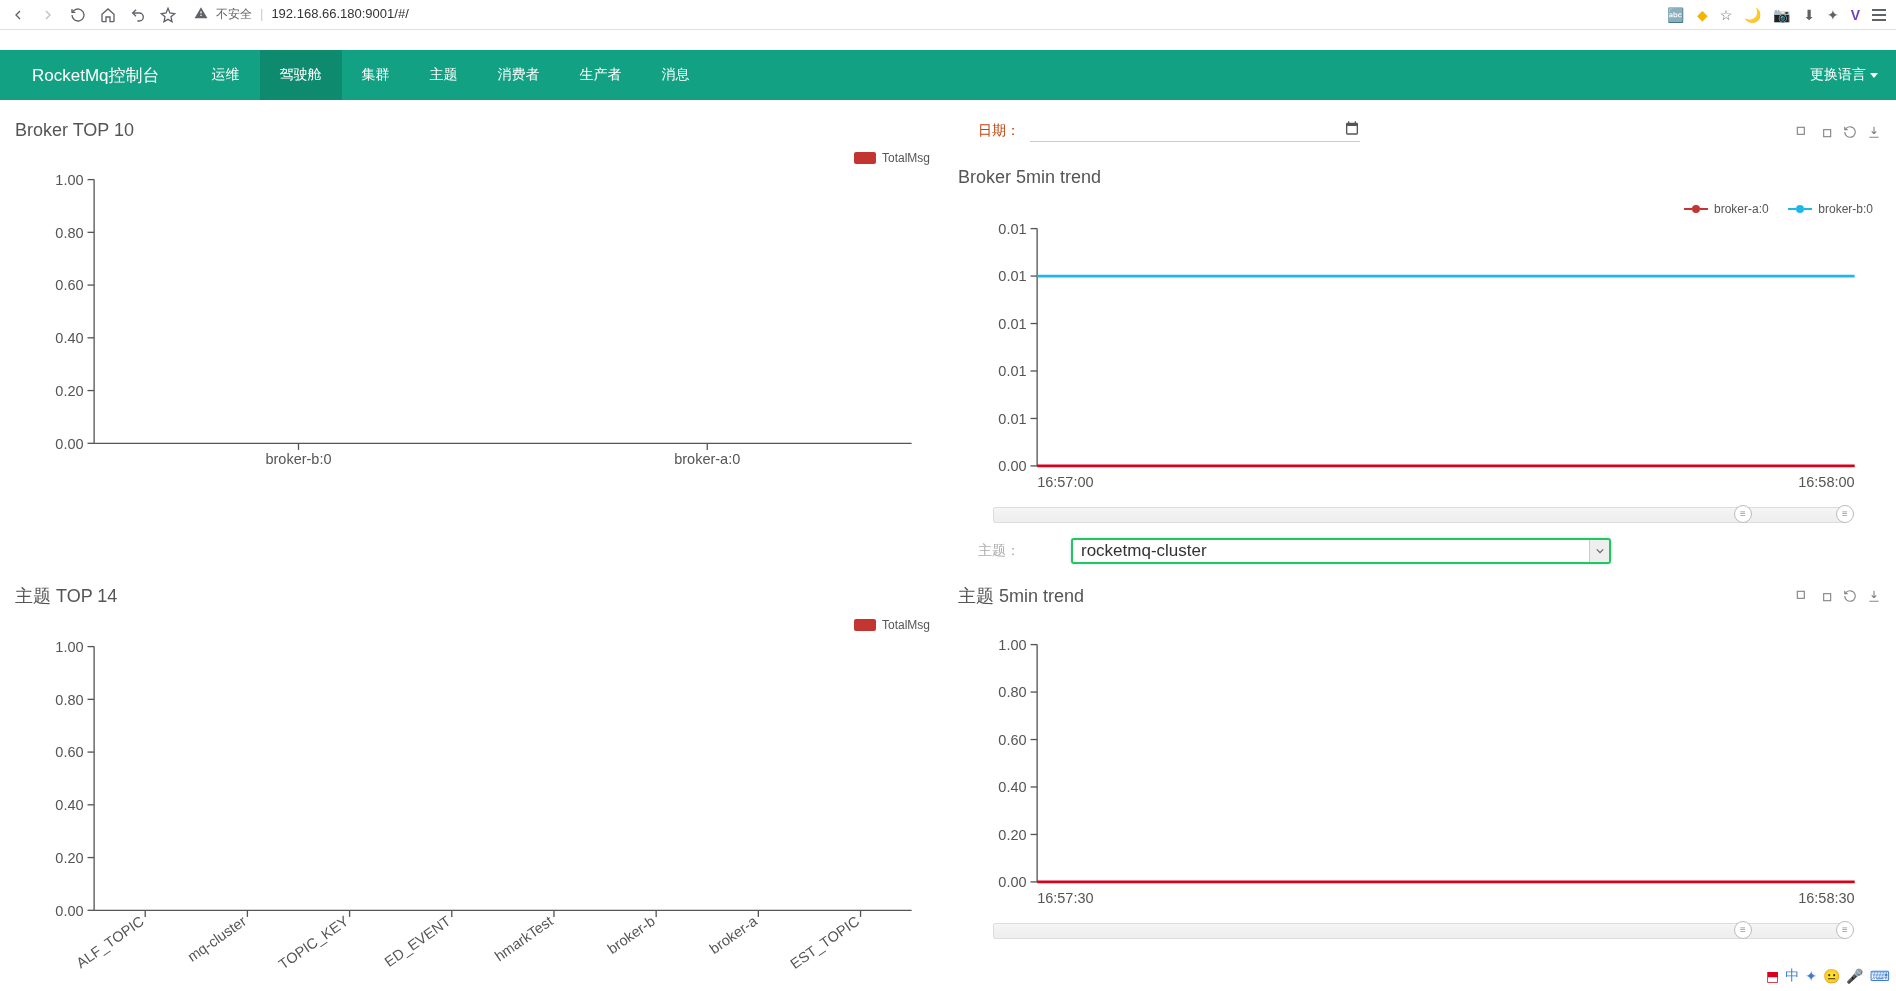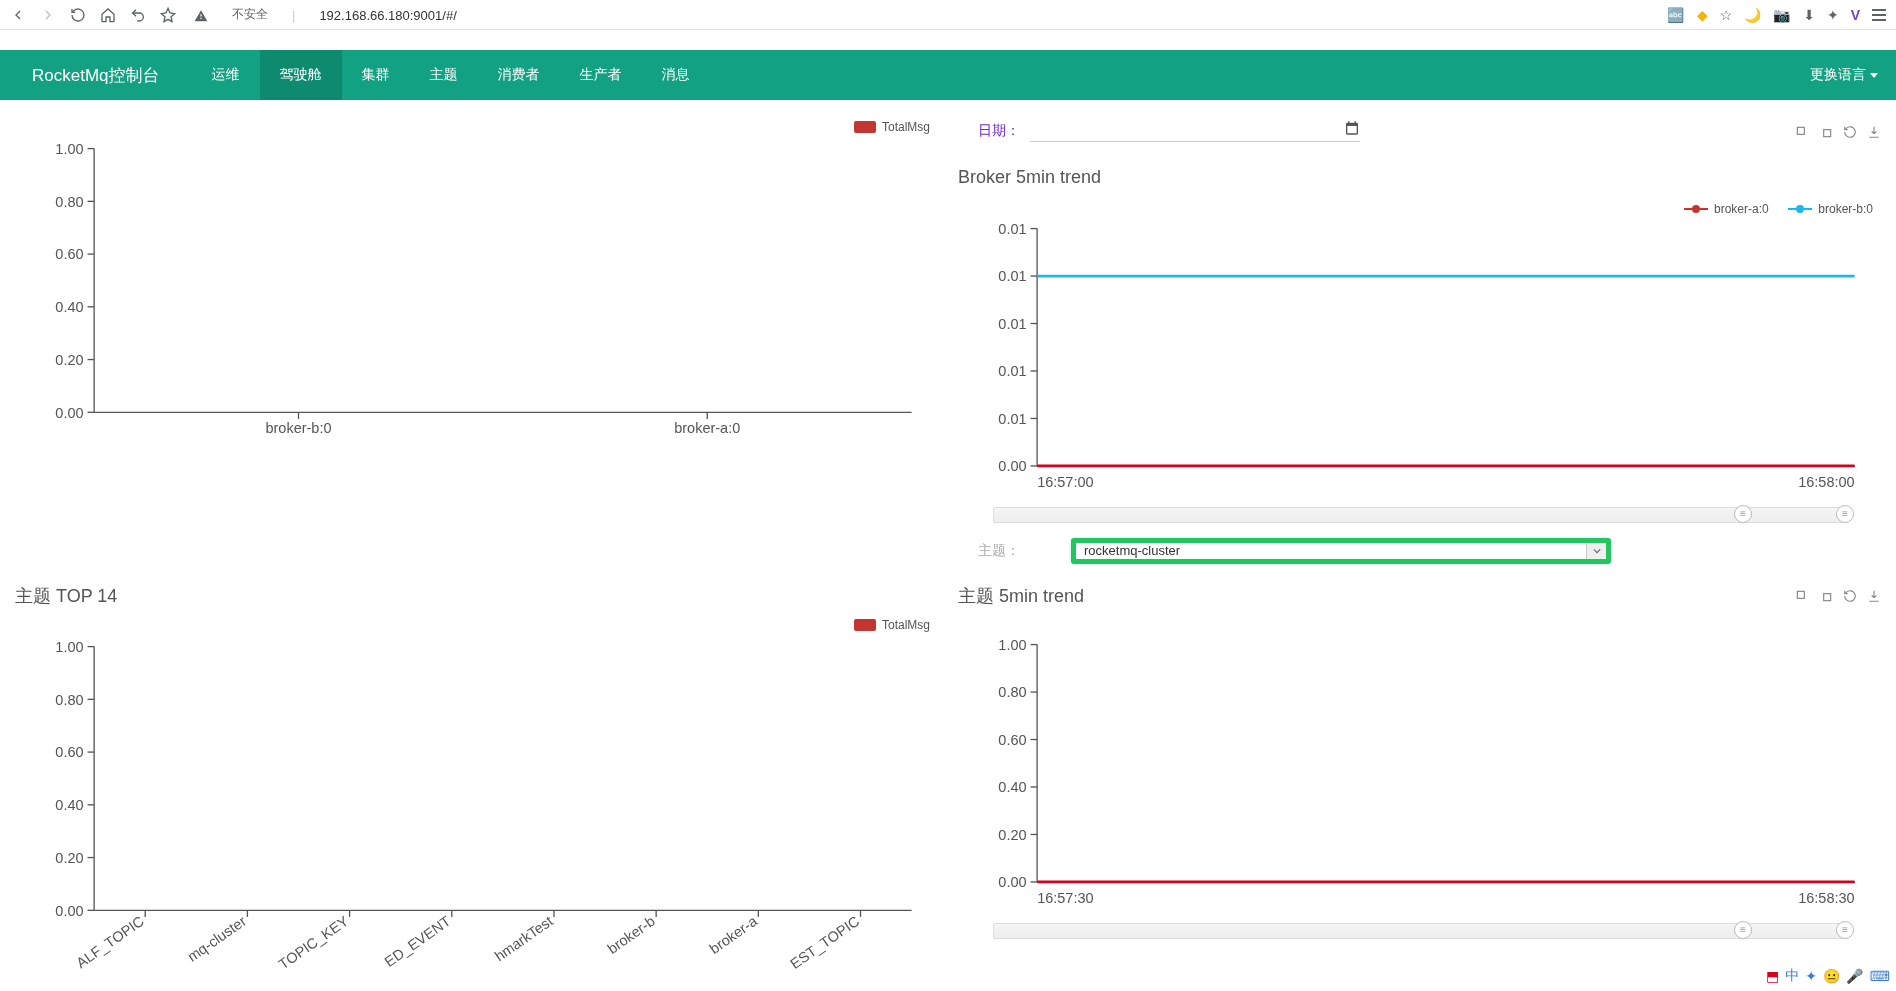--- a/index.html
+++ b/index.html
@@ -1,20 +1,20 @@
 <!DOCTYPE html>
 <html><head>
 <meta charset="utf-8">
 <style>
 *{box-sizing:border-box;margin:0;padding:0}
 body{font-family:Arial,"Microsoft YaHei",sans-serif;font-size:13px;color:#333;background:#fff}
 .browser-bar{display:flex;align-items:center;height:30px;padding:0 10px;gap:14px;border-bottom:1px solid #e0e0e0;background:#fff}
 .b-icon{width:16px;height:16px;display:flex;align-items:center;justify-content:center;color:#5f6368;cursor:pointer}
 .b-icon svg{width:16px;height:16px}
-.addr-area{display:flex;align-items:flex-end;gap:24px;flex:0 0 auto;margin-left:4px}
+.addr-area{display:flex;align-items:flex-start;gap:8px;flex:0 0 auto;margin-left:4px}
 .warn-icon{width:14px;height:14px}
 .addr-warn{color:#5f6368;font-size:12px}
 .addr-sep{color:#ccc}
 .addr-url{color:#333;font-size:13px}
 .spacer{flex:1}
 .ext-icons{display:flex;align-items:center;gap:12px;color:#5f6368}
 .ext-icons>span{cursor:pointer;font-size:14px}
 .v-icon{color:#6f42c1;font-weight:bold;font-size:16px}
 .ham{display:flex;flex-direction:column;gap:3px;cursor:pointer}
 .ham>div{width:14px;height:2px;background:#5f6368}
@@ -23,39 +23,39 @@
 .nav-title{padding:0 32px;font-size:17px}
 .nav-items{display:flex;height:100%}
 .nav-item{display:flex;align-items:center;padding:16px 20px;color:#fff;font-size:14px;cursor:pointer}
 .nav-item.active{background:#0e8a6e}
 .nav-spacer{flex:1}
 .nav-lang{padding:0 18px;font-size:14px;cursor:pointer;display:flex;align-items:center;gap:4px}
 .caret{width:0;height:0;border-left:4px solid transparent;border-right:4px solid transparent;border-top:5px solid #fff}
 .dash{display:grid;grid-template-columns:1fr 1fr;gap:20px;padding:20px 15px}
 .panel{position:relative}
 .date-row{display:flex;align-items:center;gap:10px;margin-bottom:25px;padding-left:20px}
-.date-label{color:#6d28d9;font-size:14px}
+.date-label{color:#c2410c;font-size:14px}
 .date-input-wrap{position:relative;width:330px;border-bottom:1px solid #ccc;height:22px}
 .date-icon{position:absolute;right:0;top:0;width:16px;height:16px;color:#555;cursor:pointer}
 .chart-title{font-size:18px;color:#555;margin-bottom:10px}
 .chart-toolbar{position:absolute;right:0;top:5px;display:flex;gap:10px;color:#888}
 .chart-toolbar svg{width:14px;height:14px;cursor:pointer}
 .chart-svg{width:100%;display:block}
 .legend-center{text-align:right;margin-bottom:6px}
 .legend-item{display:inline-flex;align-items:center;gap:6px;margin:0 8px;font-size:12px;color:#555}
 .leg-rect{width:22px;height:12px;border-radius:2px}
 .leg-circle{display:inline-flex;align-items:center}
 .leg-circle::before{content:"";width:8px;height:2px;background:currentColor;display:inline-block}
 .leg-circle>span{width:8px;height:8px;border-radius:50%;background:currentColor;display:inline-block}
 .leg-circle::after{content:"";width:8px;height:2px;background:currentColor;display:inline-block}
 .slider-track{position:relative;height:16px;background:linear-gradient(#f5f5f5,#eee);border:1px solid #ddd;border-radius:2px;margin:8px 35px 0 35px}
 .slider-handle{position:absolute;top:-3px;width:18px;height:18px;border:1px solid #bbb;border-radius:50%;background:#fff;display:flex;align-items:center;justify-content:center;cursor:grab;font-size:10px;color:#999}
 .topic-row{display:flex;align-items:center;gap:3px;margin-top:15px;padding-left:20px}
 .topic-label{color:#aaa;font-size:14px;width:90px}
-.topic-select{flex:1;max-width:540px;height:26px;border:5px solid #22c55e;border-radius:3px;background:#fff;display:flex;align-items:center;padding:0 8px;font-size:13px;color:#333;position:relative;cursor:pointer;box-shadow:0 0 3px rgba(108,181,232,.5)}
+.topic-select{flex:1;max-width:540px;height:26px;border:2px solid #22c55e;border-radius:3px;background:#fff;display:flex;align-items:center;padding:0 8px;font-size:17px;color:#333;position:relative;cursor:pointer;box-shadow:0 0 3px rgba(108,181,232,.5)}
 .topic-select-arrow{position:absolute;right:0;top:0;bottom:0;width:20px;background:#eee;border-left:1px solid #ccc;border-radius:0 3px 3px 0;display:flex;align-items:center;justify-content:center}
 .axis-text{font-size:11px;fill:#555}
 .axis-line{stroke:#555;stroke-width:1}
 .bottom-tray{position:fixed;bottom:6px;right:6px;display:flex;gap:6px;align-items:center}
 .bottom-tray>span{font-size:14px}
 </style>
 </head>
 <body>
 
 <div class="browser-bar">
@@ -133,20 +133,21 @@
   <div class="nav-spacer"></div>
   <div class="nav-lang">
     <span>更换语言</span>
     <span class="caret"></span>
   </div>
 </div>
 
 <div class="dash">
 
   <div class="panel">
+    <div class="chart-title">Broker TOP 10</div>
     <div class="legend-center">
       <span class="legend-item">
         <span class="leg-rect" style="background:#c23531"></span>
         <span>TotalMsg</span>
       </span>
     </div>
     <svg class="chart-svg" viewBox="0 0 700 230" id="svg-c1">
         <line x1="55" x2="60" y1="205" y2="205" class="axis-line"></line>
         <text x="52" y="209" text-anchor="end" class="axis-text">0.00</text>
         <line x1="55" x2="60" y1="165" y2="165" class="axis-line"></line>

